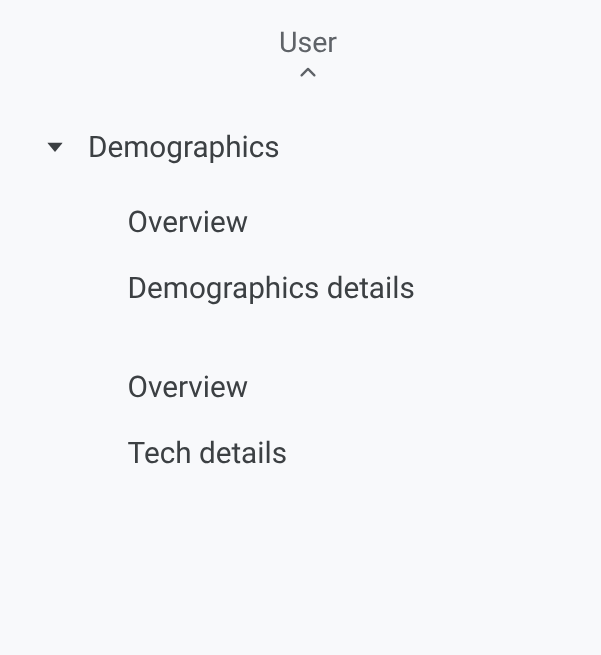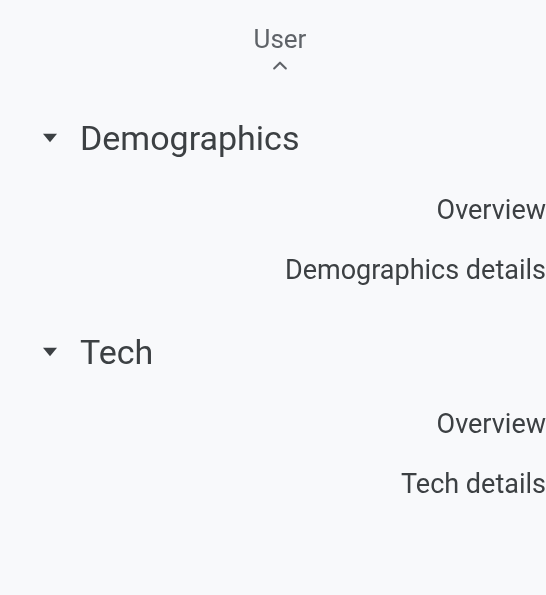--- a/index.html
+++ b/index.html
@@ -52,36 +52,35 @@
       display: flex;
       align-items: center;
       justify-content: center;
       margin-right: 20px;
     }
     .caret svg {
       width: 14px;
       height: 14px;
     }
     .subsection-label {
-      font-size: 34px;
+      font-size: 27px;
       color: #3c4043;
       font-weight: 400;
     }
     .item {
       padding: 14px 0 14px 116px;
       cursor: pointer;
     }
     .item-label {
       font-size: 27px;
       color: #3c4043;
       font-weight: 400;
     }
     .items-container {
       padding-top: 10px;
-      text-align: right;
     }
   </style>
 </head>
 <body>
 
 <div class="section-header">
   <span class="section-header-label">User</span>
   <span class="chevron">
     <svg viewBox="0 0 24 24" fill="none" stroke="#5f6368" stroke-width="2.5" stroke-linecap="round" stroke-linejoin="round">
       <polyline points="5 15 12 8 19 15"></polyline>
@@ -102,28 +101,20 @@
     <div class="item">
       <span class="item-label">Overview</span>
     </div>
     <div class="item">
       <span class="item-label">Demographics details</span>
     </div>
   </div>
 </div>
 
 <div class="subsection">
-  <div class="subsection-header">
-    <span class="caret">
-      <svg viewBox="0 0 10 10">
-        <polygon points="0,2 10,2 5,8" fill="#3c4043"></polygon>
-      </svg>
-    </span>
-    <span class="subsection-label">Tech</span>
-  </div>
   <div class="items-container">
     <div class="item">
       <span class="item-label">Overview</span>
     </div>
     <div class="item">
       <span class="item-label">Tech details</span>
     </div>
   </div>
 </div>
 

